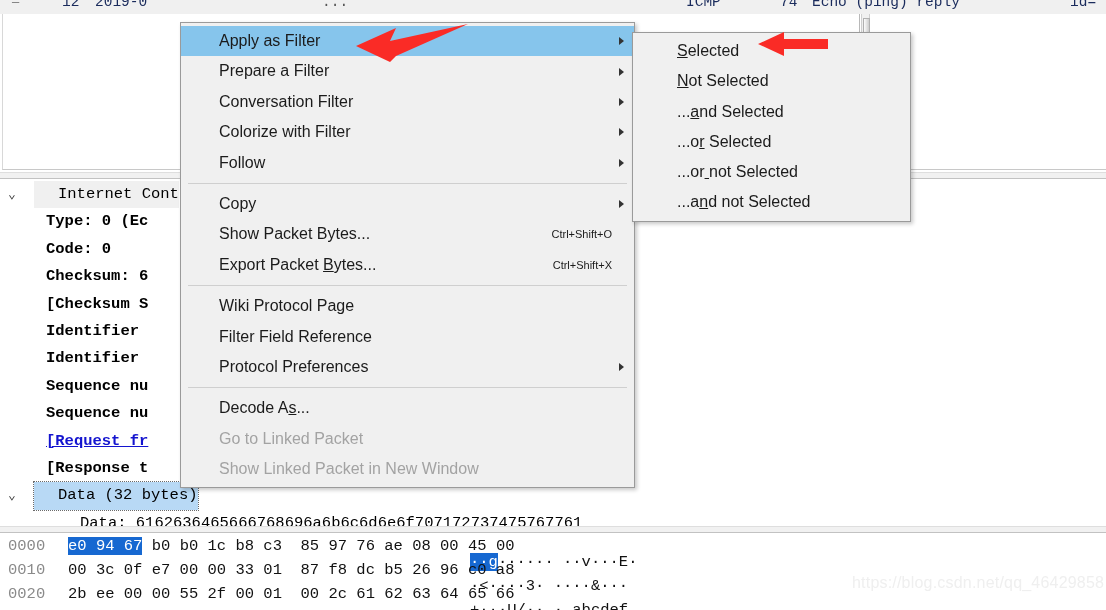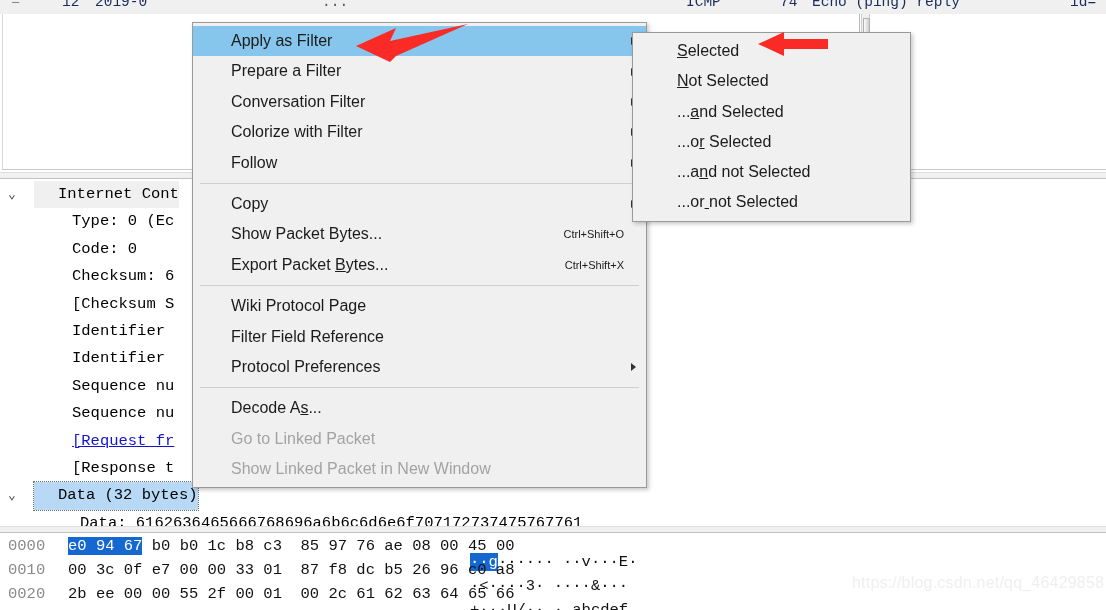--- a/index.html
+++ b/index.html
@@ -102,21 +102,21 @@
     color: #000000;
   }
   .tree-row .twisty {
     position: absolute;
     left: 4px; top: 0;
     width: 16px; text-align: center;
     font-size: 13px; color: #3a3a3a;
   }
   .tree-label { display: inline-block; }
   .lvl0 { padding-left: 24px; margin-left: 34px; }
-  .lvl1 { padding-left: 72px; }
+  .lvl1 { padding-left: 46px; font-weight: bold; }
   .lvl2 { padding-left: 80px; }
   .row-hdr .tree-label { background: #f0f0f0; }
   .row-link .tree-label { color: #1414cf; text-decoration: underline; }
   .row-sel .tree-label {
     background: #b8d9f5;
     outline: 1px dotted #6a6a6a;
   }
 
   
   .splitter2 { top: 526px; }
@@ -162,21 +162,21 @@
 
   
   .ctx-menu {
     position: absolute;
     background: #f0f0f0;
     border: 1px solid #9a9a9a;
     box-shadow: 2px 2px 4px rgba(0,0,0,0.22);
     padding: 3px 0;
     font-family: "Liberation Sans", sans-serif;
   }
-  #ctx-main { left: 192px; top: 22px; width: 455px; }
+  #ctx-main { left: 180px; top: 22px; width: 455px; }
   #ctx-sub  { left: 632px; top: 32px; width: 279px; }
 
   .mi {
     position: relative;
     height: 30.4px;
     line-height: 30.4px;
     padding-left: 38px;
     padding-right: 22px;
     font-size: 16px;
     color: #1b1b1b;
@@ -283,22 +283,22 @@
       <div class="mi"><span>Decode A<span class="mnem">s</span>...</span></div>
       <div class="mi disabled"><span>Go to Linked Packet</span></div>
       <div class="mi disabled"><span>Show Linked Packet in New Window</span></div>
     </div>
 
   <div class="ctx-menu" id="ctx-sub">
       <div class="mi"><span><span class="mnem">S</span>elected</span></div>
       <div class="mi"><span><span class="mnem">N</span>ot Selected</span></div>
       <div class="mi"><span>...<span class="mnem">a</span>nd Selected</span></div>
       <div class="mi"><span>...o<span class="mnem">r</span> Selected</span></div>
+      <div class="mi"><span>...or<span class="mnem"> </span>not Selected</span></div>
       <div class="mi"><span>...a<span class="mnem">n</span>d not Selected</span></div>
-      <div class="mi"><span>...or<span class="mnem"> </span>not Selected</span></div>
     </div>
 
   <svg class="arrow-svg" id="arrow1" width="112" height="48" viewBox="0 0 112 48">
     <polygon points="0,22 40,4 34,17 112,0 40,32 34,38" fill="#fa2b26"></polygon>
   </svg>
   <svg class="arrow-svg" id="arrow2" width="70" height="28" viewBox="0 0 70 28">
     <polygon points="0,14 26,2 26,9 70,9 70,19 26,19 26,26" fill="#fa2b26"></polygon>
   </svg>
 
 </div>

